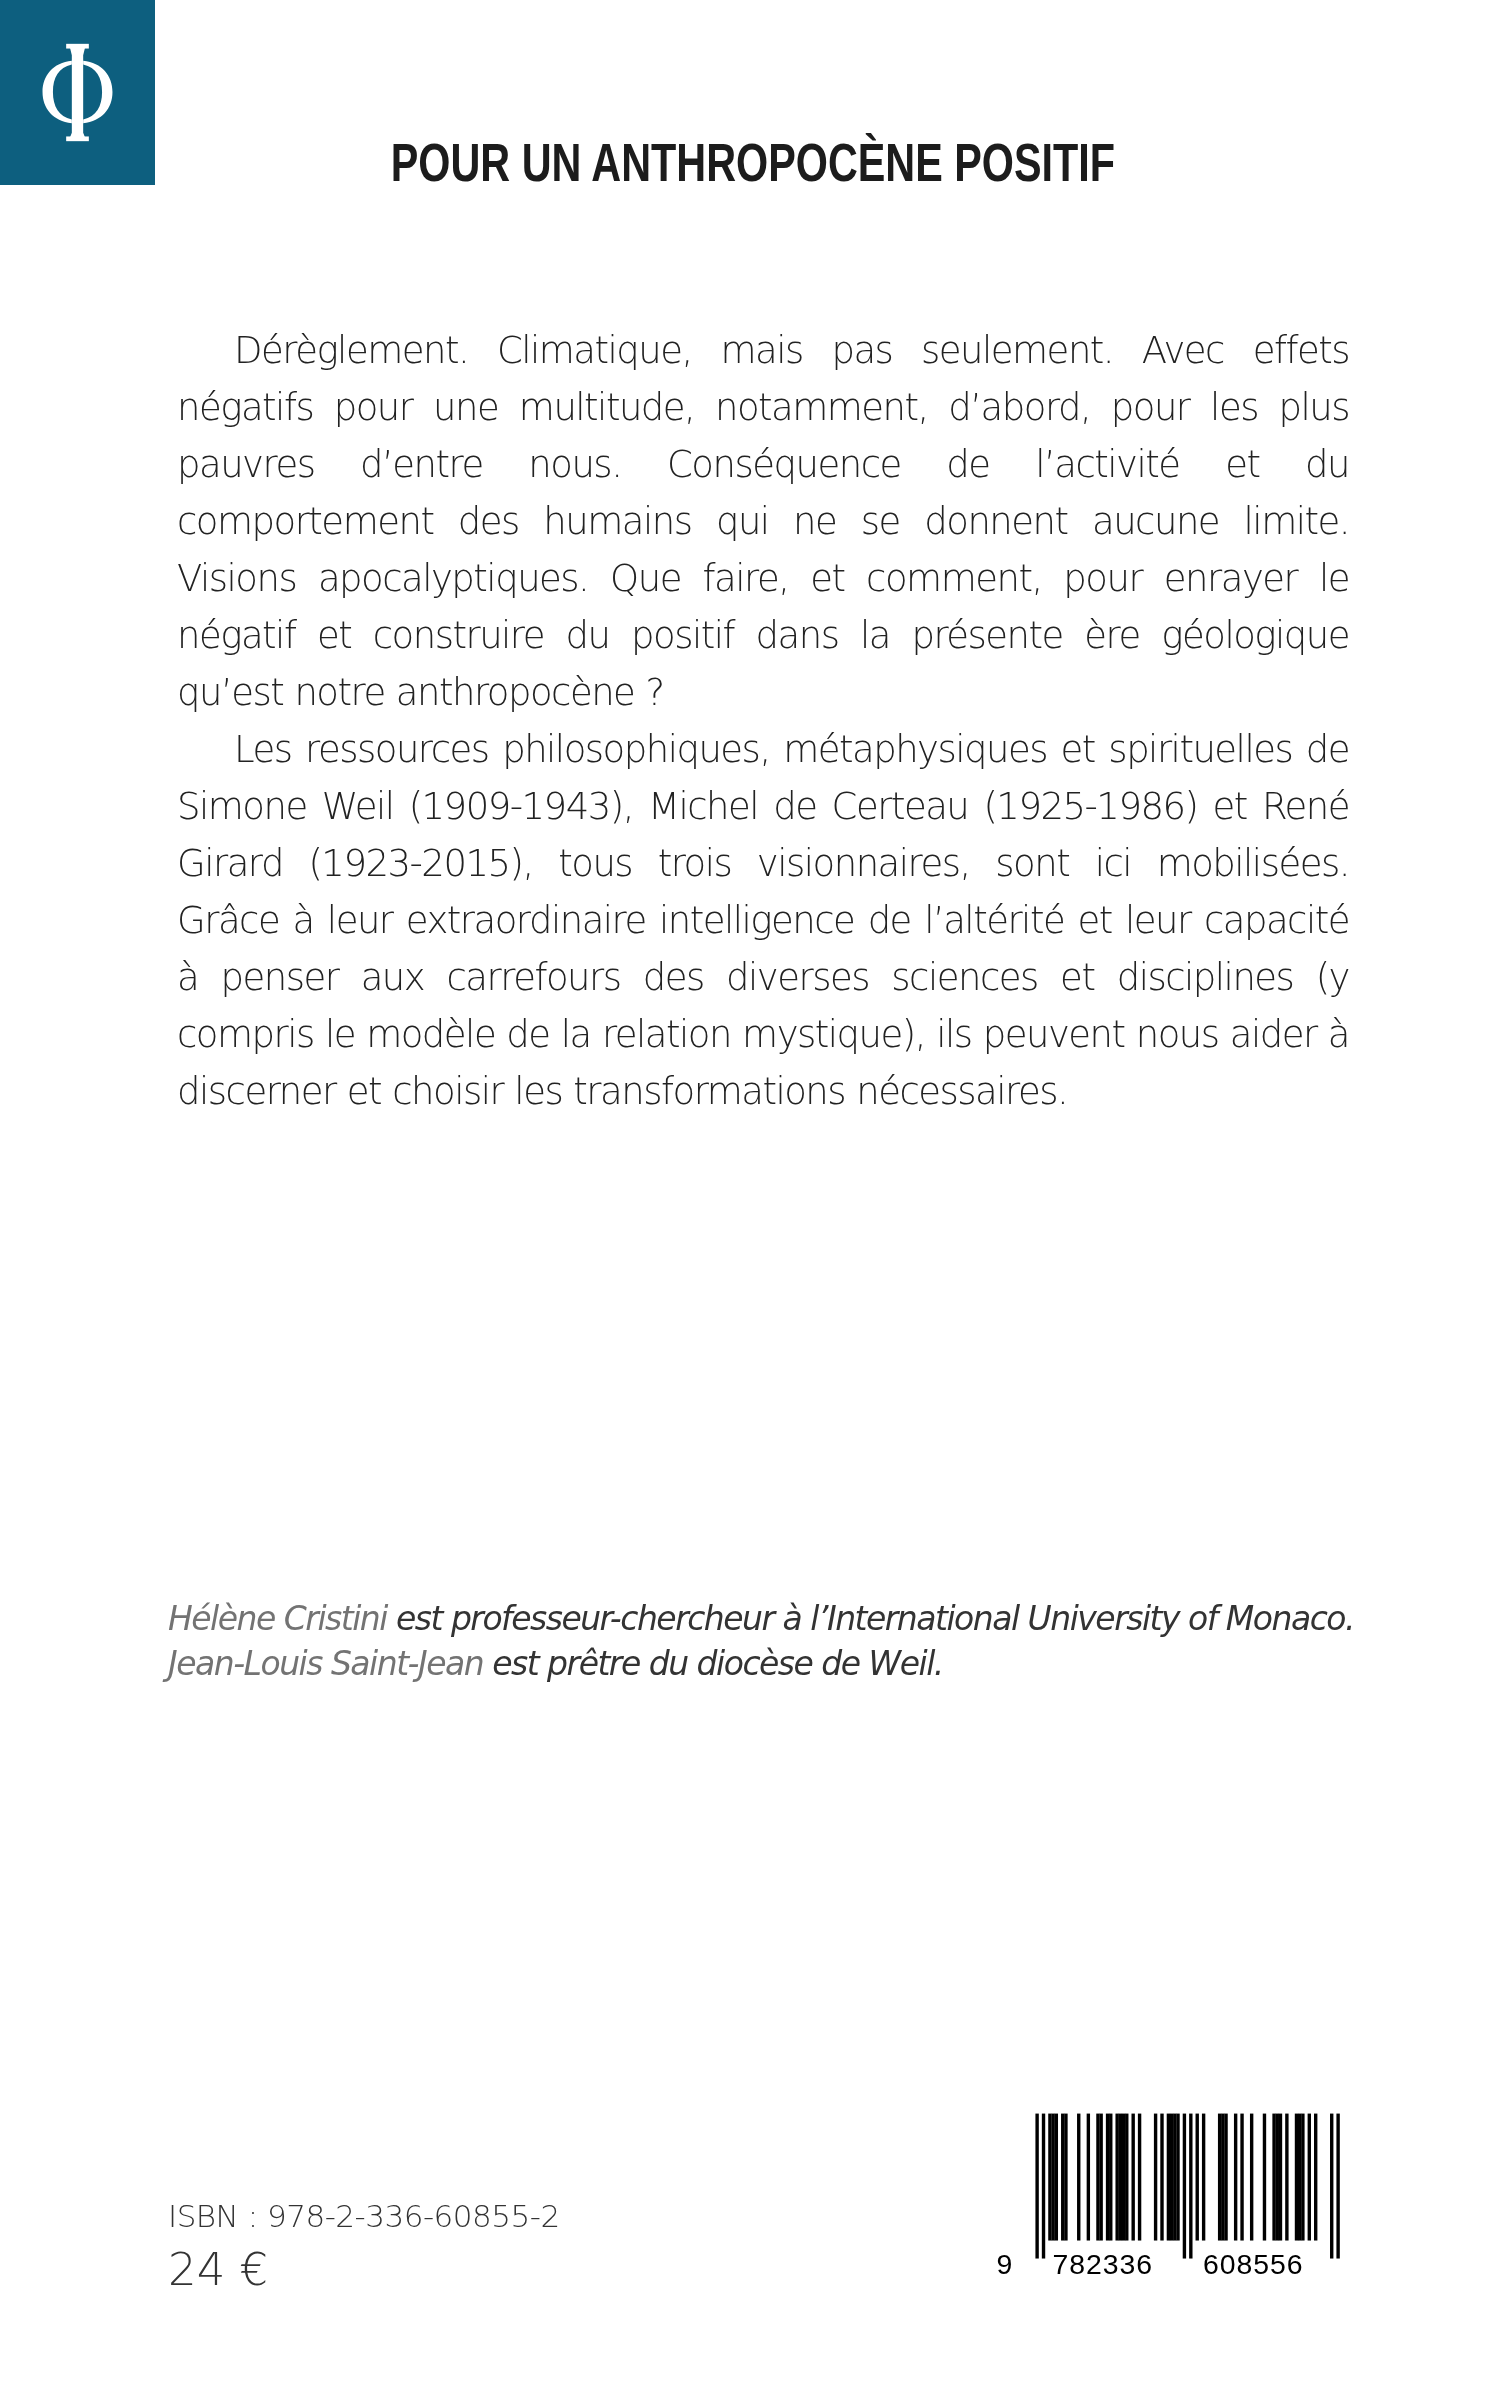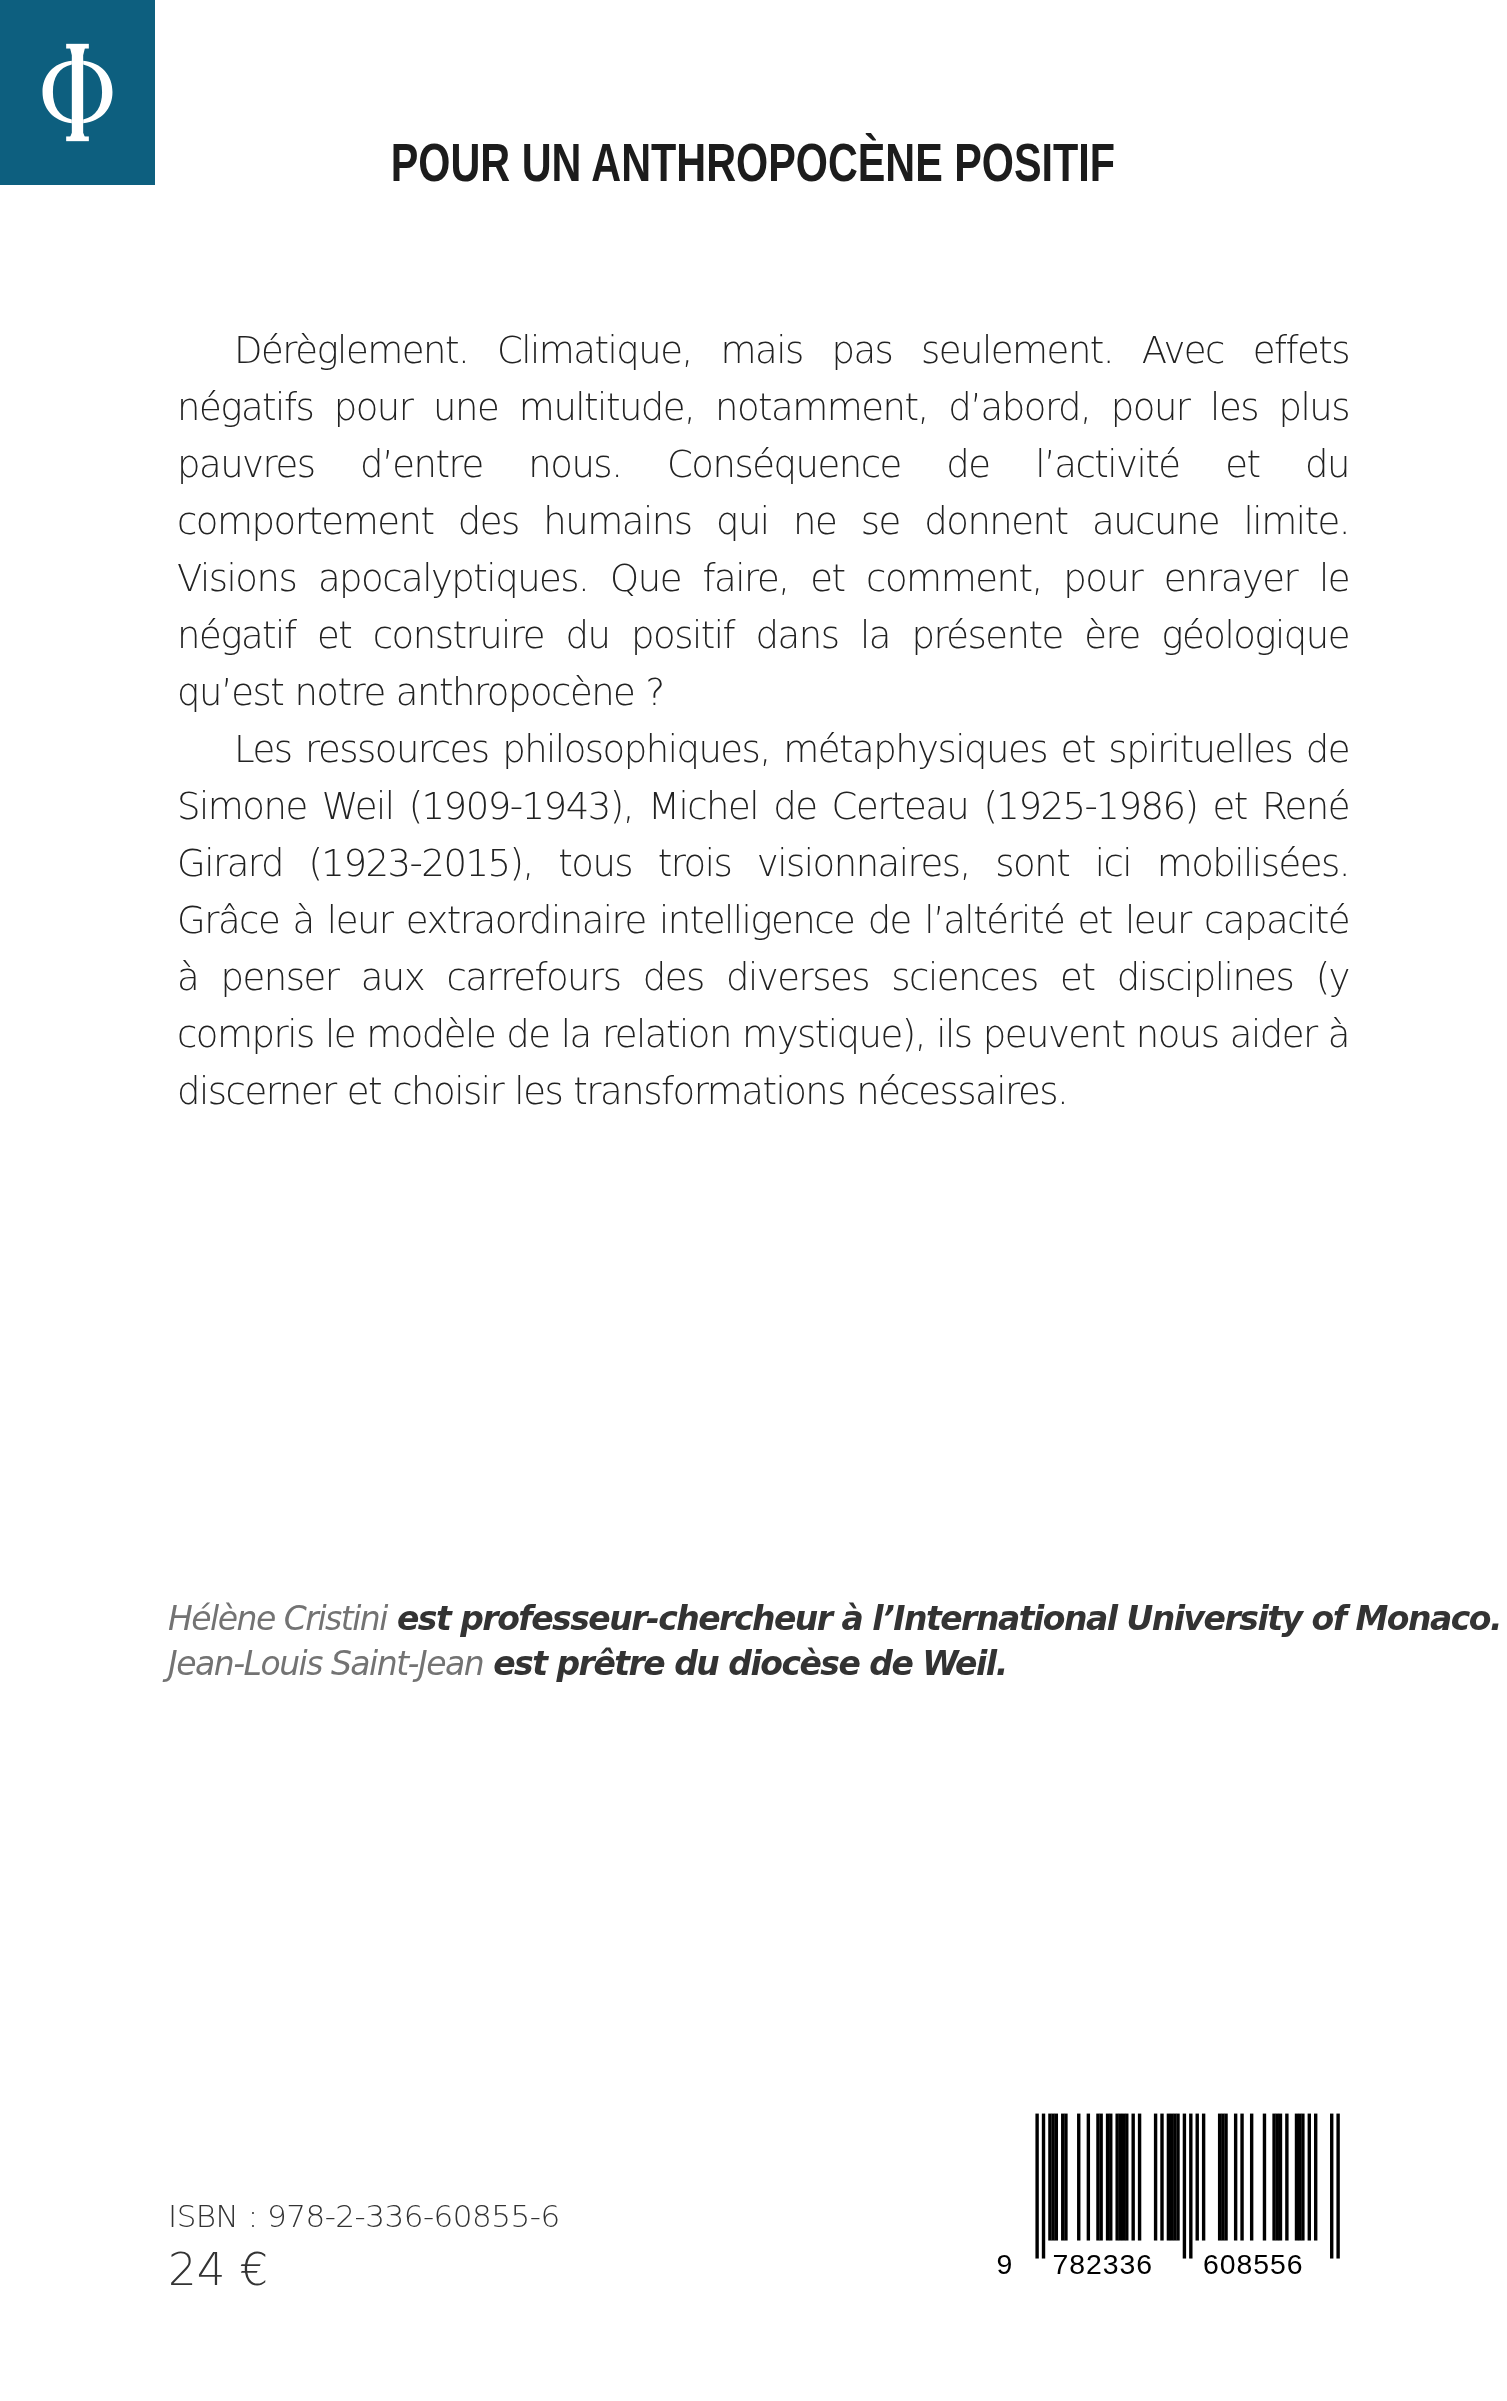--- a/index.html
+++ b/index.html
@@ -43,21 +43,21 @@
     position: absolute; left: 168px; top: 1596px; width: 1192px;
     font-family: "DejaVu Sans", sans-serif;
     font-style: italic;
     font-size: 33px;
     line-height: 45px;
     color: #222;
     letter-spacing: -1.5px;
   }
   .authors .line { white-space: nowrap; }
   .authors .name { font-weight: normal; color: #737373; font-style: italic; }
-  .authors .desc { font-weight: 700; color: #333; }
+  .authors .desc { font-weight: 400; color: #333; }
 
   .isbn {
     position: absolute; left: 168px; top: 2197px;
     font-family: "DejaVu Sans", sans-serif;
     font-weight: 200;
     font-size: 31px;
     line-height: 38px;
     color: #333;
     letter-spacing: -0.5px;
     white-space: nowrap;
@@ -109,21 +109,21 @@
 
 <div class="authors">
   <div class="line">
     <span class="name">Hélène Cristini</span><span class="desc"> est professeur-chercheur à l’International University of Monaco.</span>
   </div>
   <div class="line">
     <span class="name">Jean-Louis Saint-Jean</span><span class="desc"> est prêtre du diocèse de Weil.</span>
   </div>
 </div>
 
-<div class="isbn">ISBN : 978-2-336-60855-6</div>
+<div class="isbn">ISBN : 978-2-336-60855-2</div>
 <div class="price">24 €</div>
 
 <div class="barcode">
   <svg id="barcode-svg" width="360" height="180" viewBox="0 0 380 190">
       <rect x="49.00" y="8" width="3.58" height="153" fill="#000"></rect>
       <rect x="55.76" y="8" width="3.58" height="153" fill="#000"></rect>
       <rect x="62.52" y="8" width="3.58" height="134" fill="#000"></rect>
       <rect x="65.90" y="8" width="3.58" height="134" fill="#000"></rect>
       <rect x="69.28" y="8" width="3.58" height="134" fill="#000"></rect>
       <rect x="76.04" y="8" width="3.58" height="134" fill="#000"></rect>

